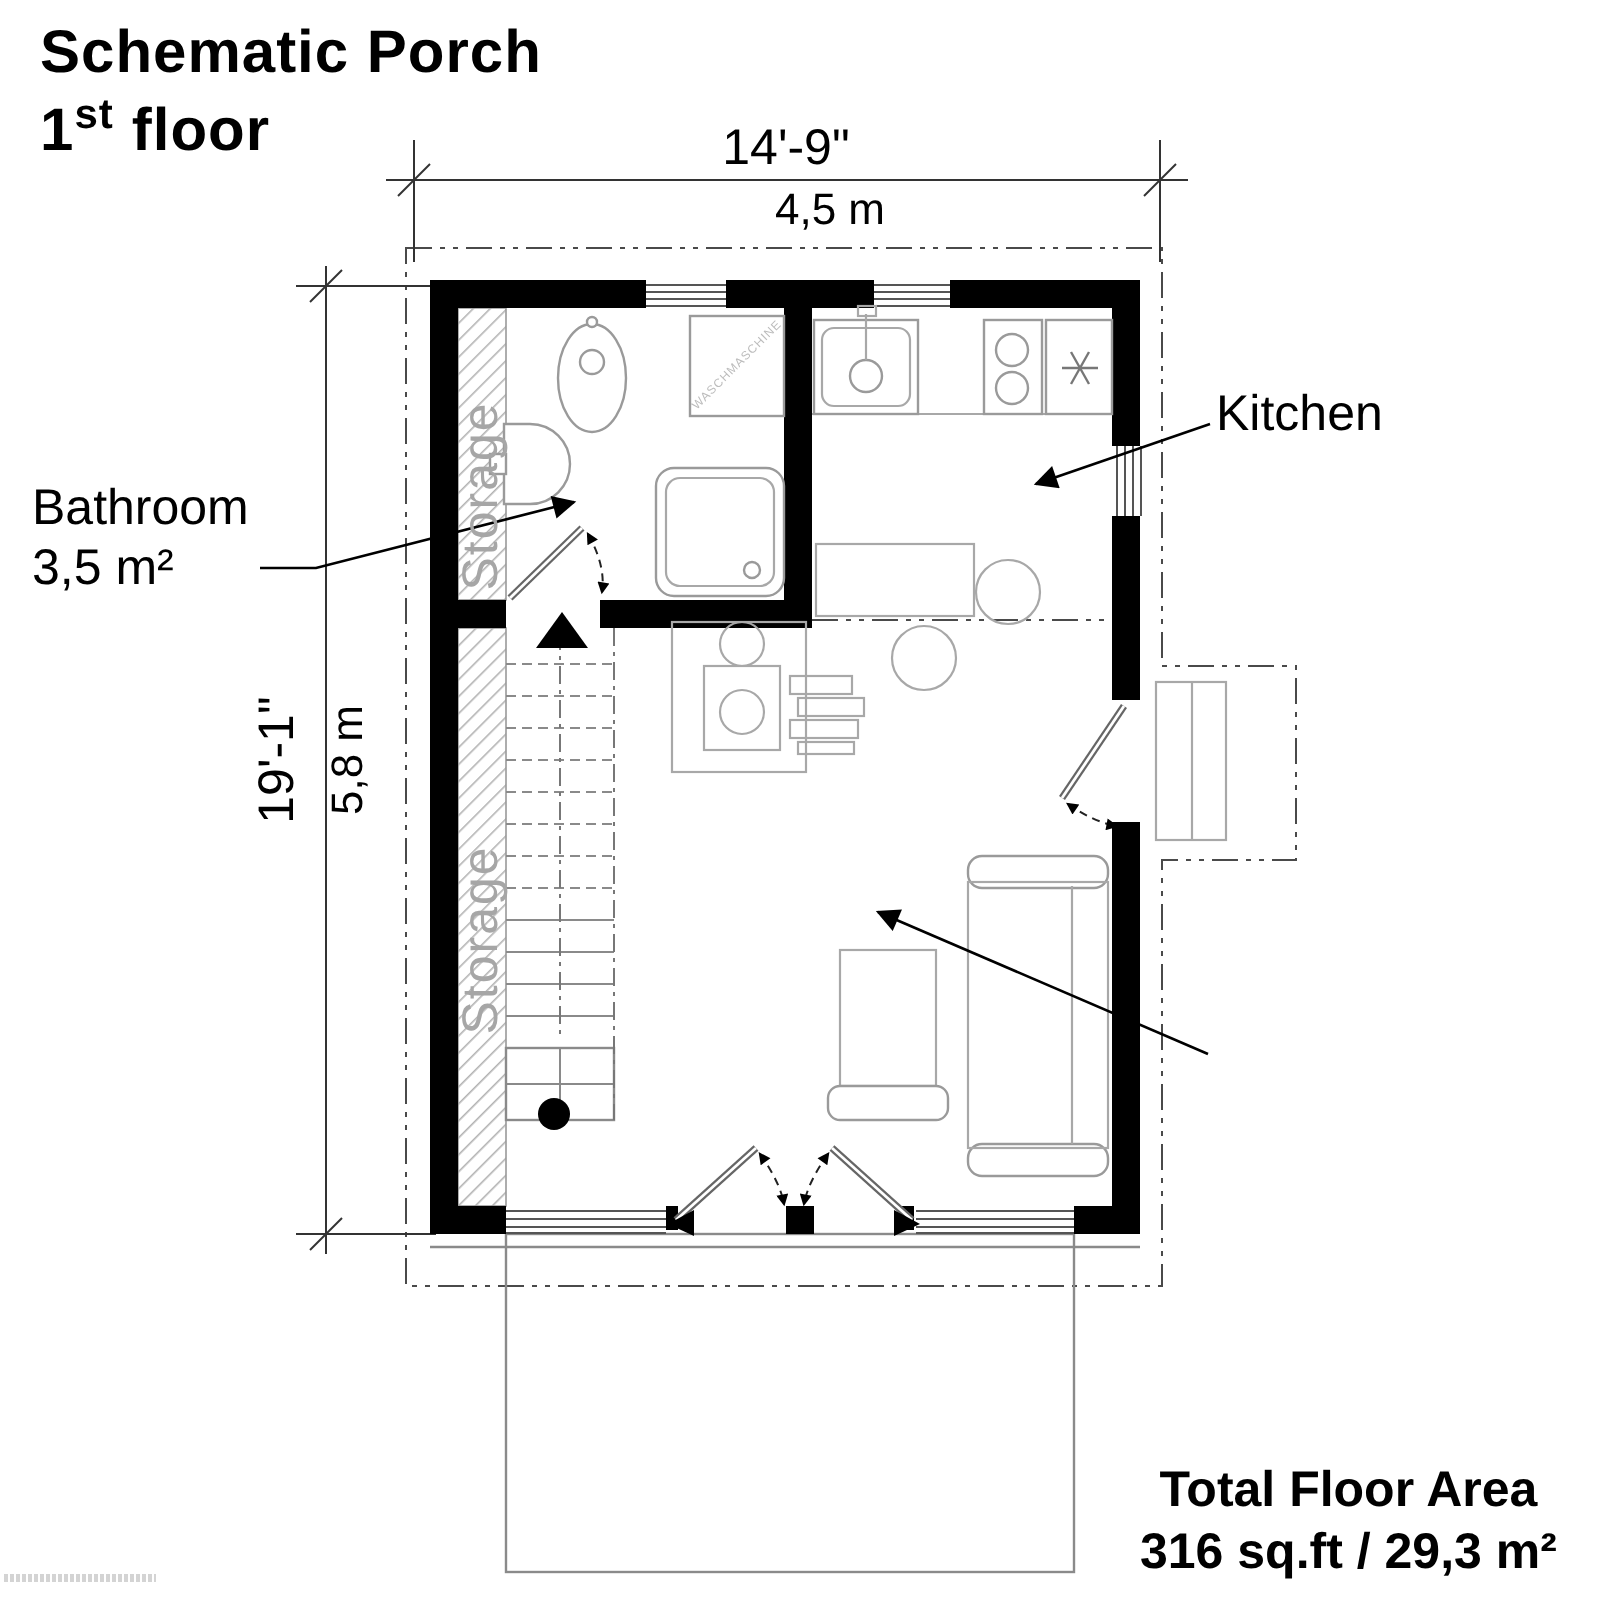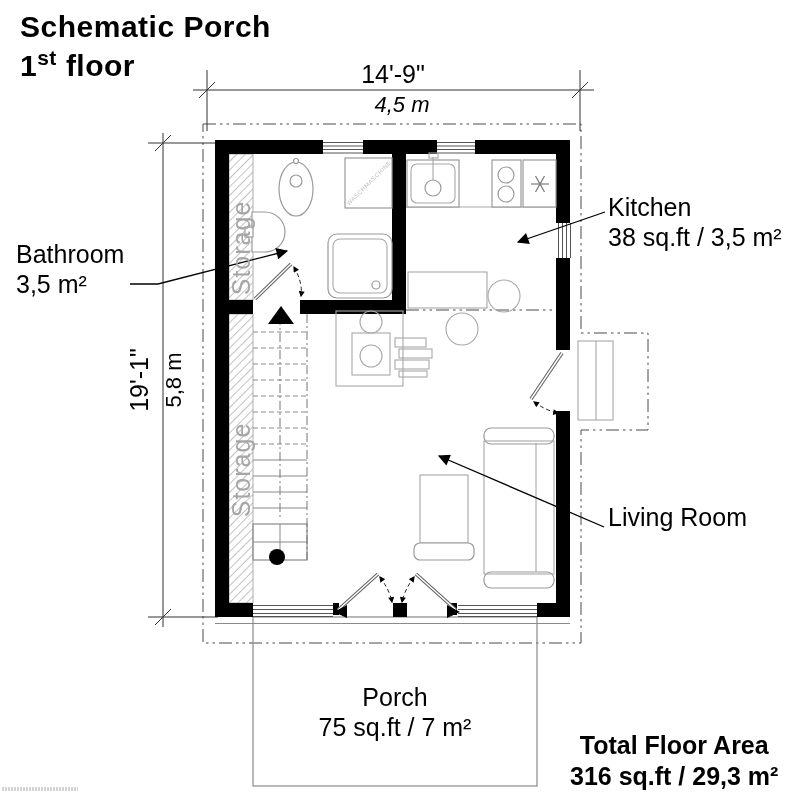--- a/index.html
+++ b/index.html
@@ -242,42 +242,36 @@
     <polyline class="leader" points="130,284 158,284 287,251" marker-end="url(#arrow)"></polyline>
     <line class="leader" x1="605" y1="212" x2="518" y2="242" marker-end="url(#arrow)"></line>
     <line class="leader" x1="604" y1="527" x2="439" y2="456" marker-end="url(#arrow)"></line>
   </g>
 </svg>
 
   <div class="txt title" style="left:20px;top:10px;">Schematic Porch</div>
   <div class="txt title" style="left:20px;top:46px;"><span>1</span><sup>st</sup><span style="margin-left:9px;">floor</span></div>
 
   <div class="txt dim ctrX" style="left:393px;top:60px;">14'-9"</div>
-  <div class="txt dim-m ctrX" style="left:402px;top:92px;font-style:italic;">4,5 m</div>
+  <div class="txt dim-m ctrX" style="left:415px;top:92px;">4,5 m</div>
   <div class="txt dim rot90" style="left:139px;top:380px;">19'-1"</div>
   <div class="txt dim-m rot90" style="left:174px;top:380px;">5,8 m</div>
 
   <div class="txt lbl" style="left:16px;top:239px;">
     <span class="name">Bathroom</span>
     <span class="name">3,5 m²</span>
   </div>
 
   <div class="txt lbl" style="left:608px;top:192px;">
     <span class="name">Kitchen</span>
-    <span class="name">38 sq.ft / 3,5 m²</span>
   </div>
 
   <div class="txt lbl" style="left:608px;top:502px;">
-    <span class="name">Living Room</span>
-  </div>
-
-  <div class="txt lbl porch-lbl" style="left:395px;top:682px;">
-    <span class="name">Porch</span>
-    <span class="name">75 sq.ft / 7 m²</span>
-  </div>
+  </div>
+
 
   <div class="txt total" style="left:570px;top:730px;text-align:center;">
     <span style="display:block;">Total Floor Area</span>
     <span style="display:block;">316 sq.ft / 29,3 m²</span>
   </div>
 
   <div class="txt storage" style="left:241px;top:248px;">Storage</div>
   <div class="txt storage" style="left:241px;top:470px;">Storage</div>
 
   <div class="txt wm" style="left:369px;top:183px;">WASCHMASCHINE</div>

